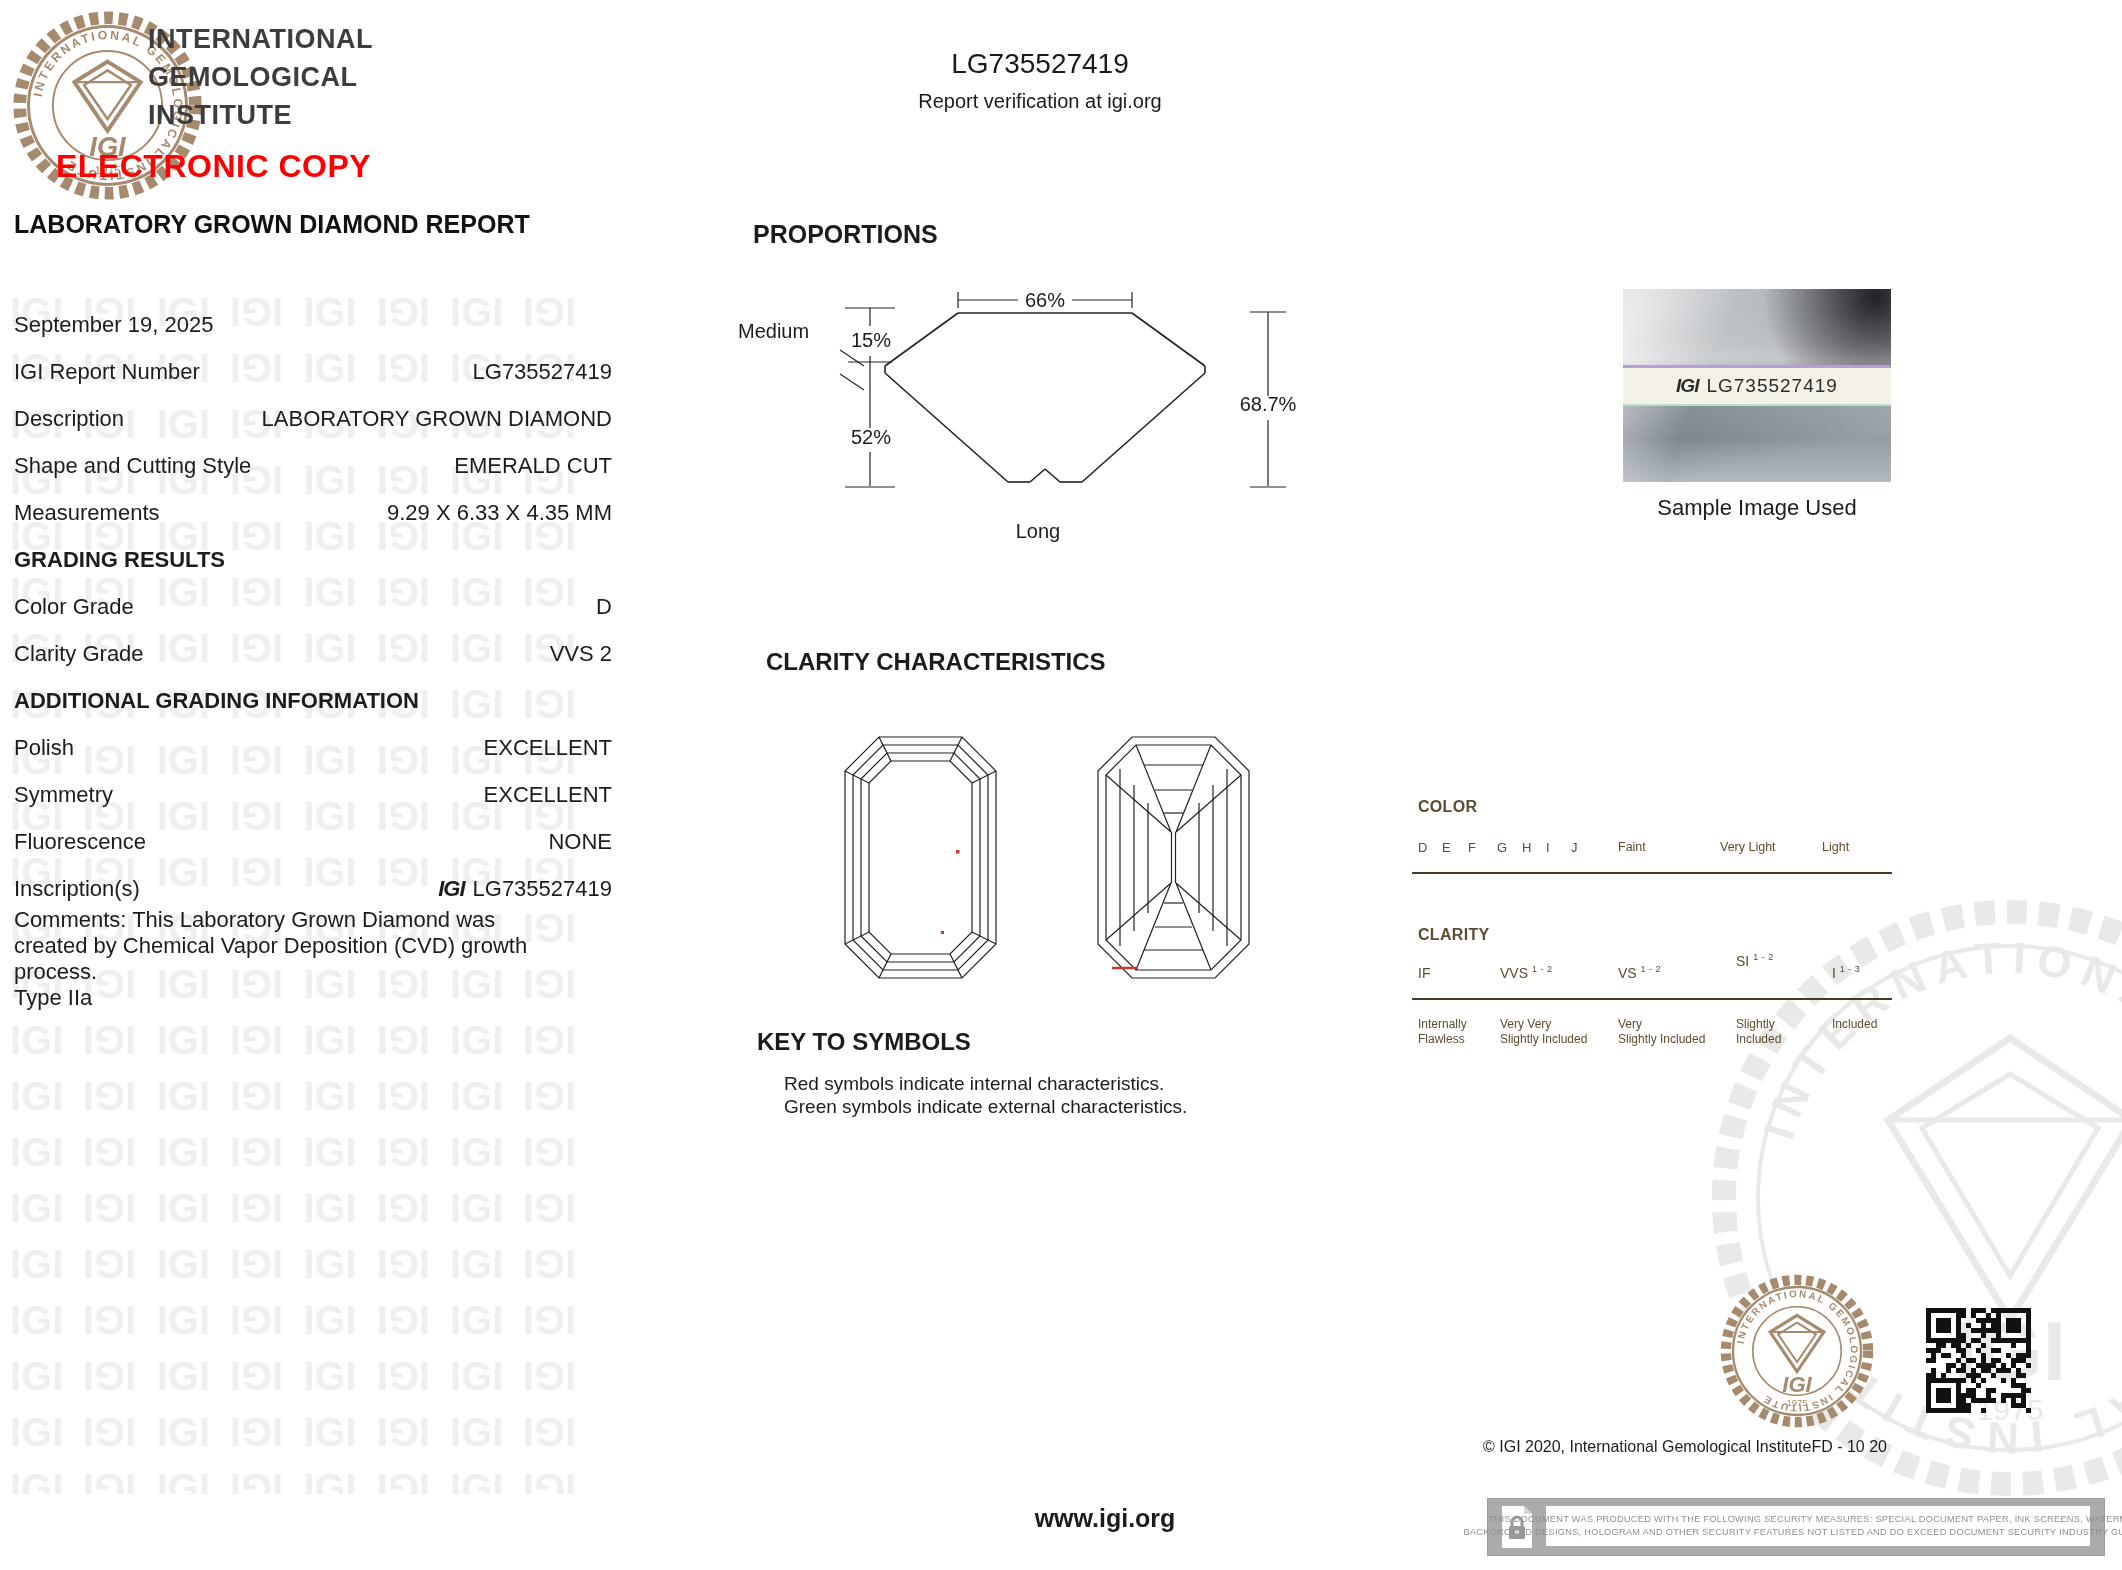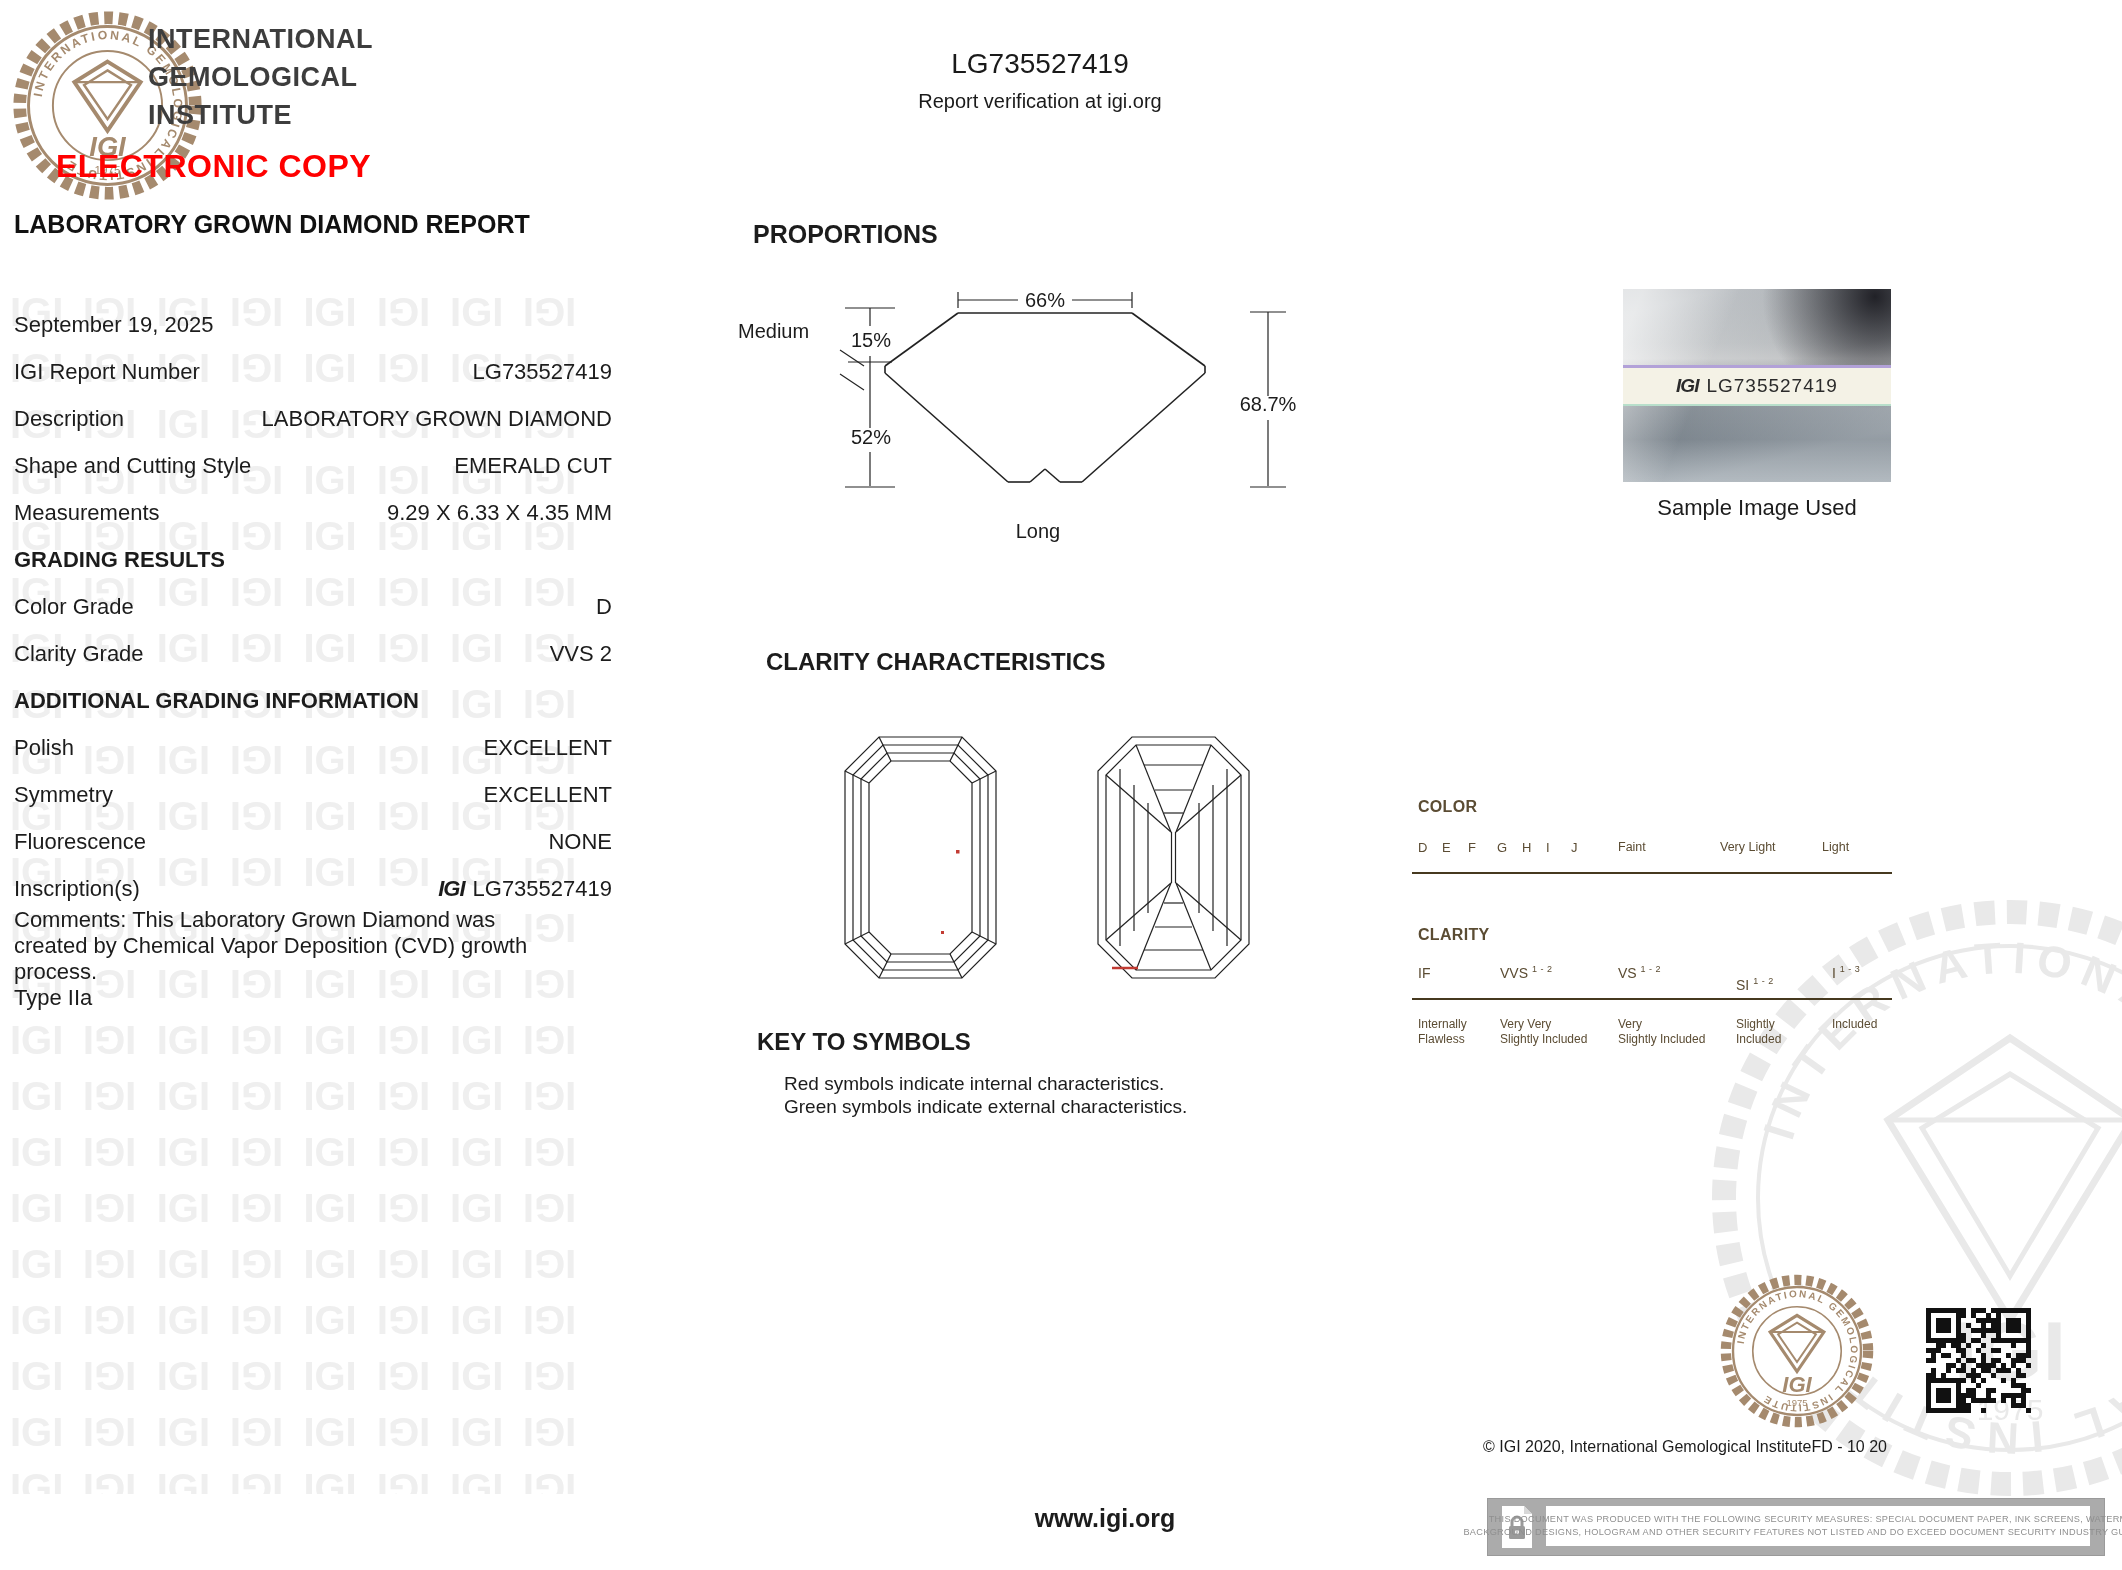--- a/index.html
+++ b/index.html
@@ -495,21 +495,21 @@
     <span class="letter" style="left:161px;top:42px;">J</span>
     <span class="range" style="left:208px;top:42px;">Faint</span>
     <span class="range" style="left:310px;top:42px;">Very Light</span>
     <span class="range" style="left:412px;top:42px;">Light</span>
     <div class="rule" style="top:74px;"></div>
 
     <div class="t" style="left:8px;top:128px;">CLARITY</div>
     <span class="grade" style="left:8px;top:166px;"><span>IF</span><sup></sup></span>
     <span class="grade" style="left:90px;top:166px;"><span>VVS</span> <sup>1 - 2</sup></span>
     <span class="grade" style="left:208px;top:166px;"><span>VS</span> <sup>1 - 2</sup></span>
-    <span class="grade" style="left:326px;top:178px;"><span>SI</span> <sup>1 - 2</sup></span>
+    <span class="grade" style="left:326px;top:154px;"><span>SI</span> <sup>1 - 2</sup></span>
     <span class="grade" style="left:422px;top:166px;"><span>I</span> <sup>1 - 3</sup></span>
     <div class="rule" style="top:200px;"></div>
 
     <div class="desc" style="left:8px;top:219px;width:80px;">
       <div>Internally</div>
         <div>Flawless</div>
       </div>
     <div class="desc" style="left:90px;top:219px;width:112px;">
       <div>Very Very</div>
         <div>Slightly Included</div>

